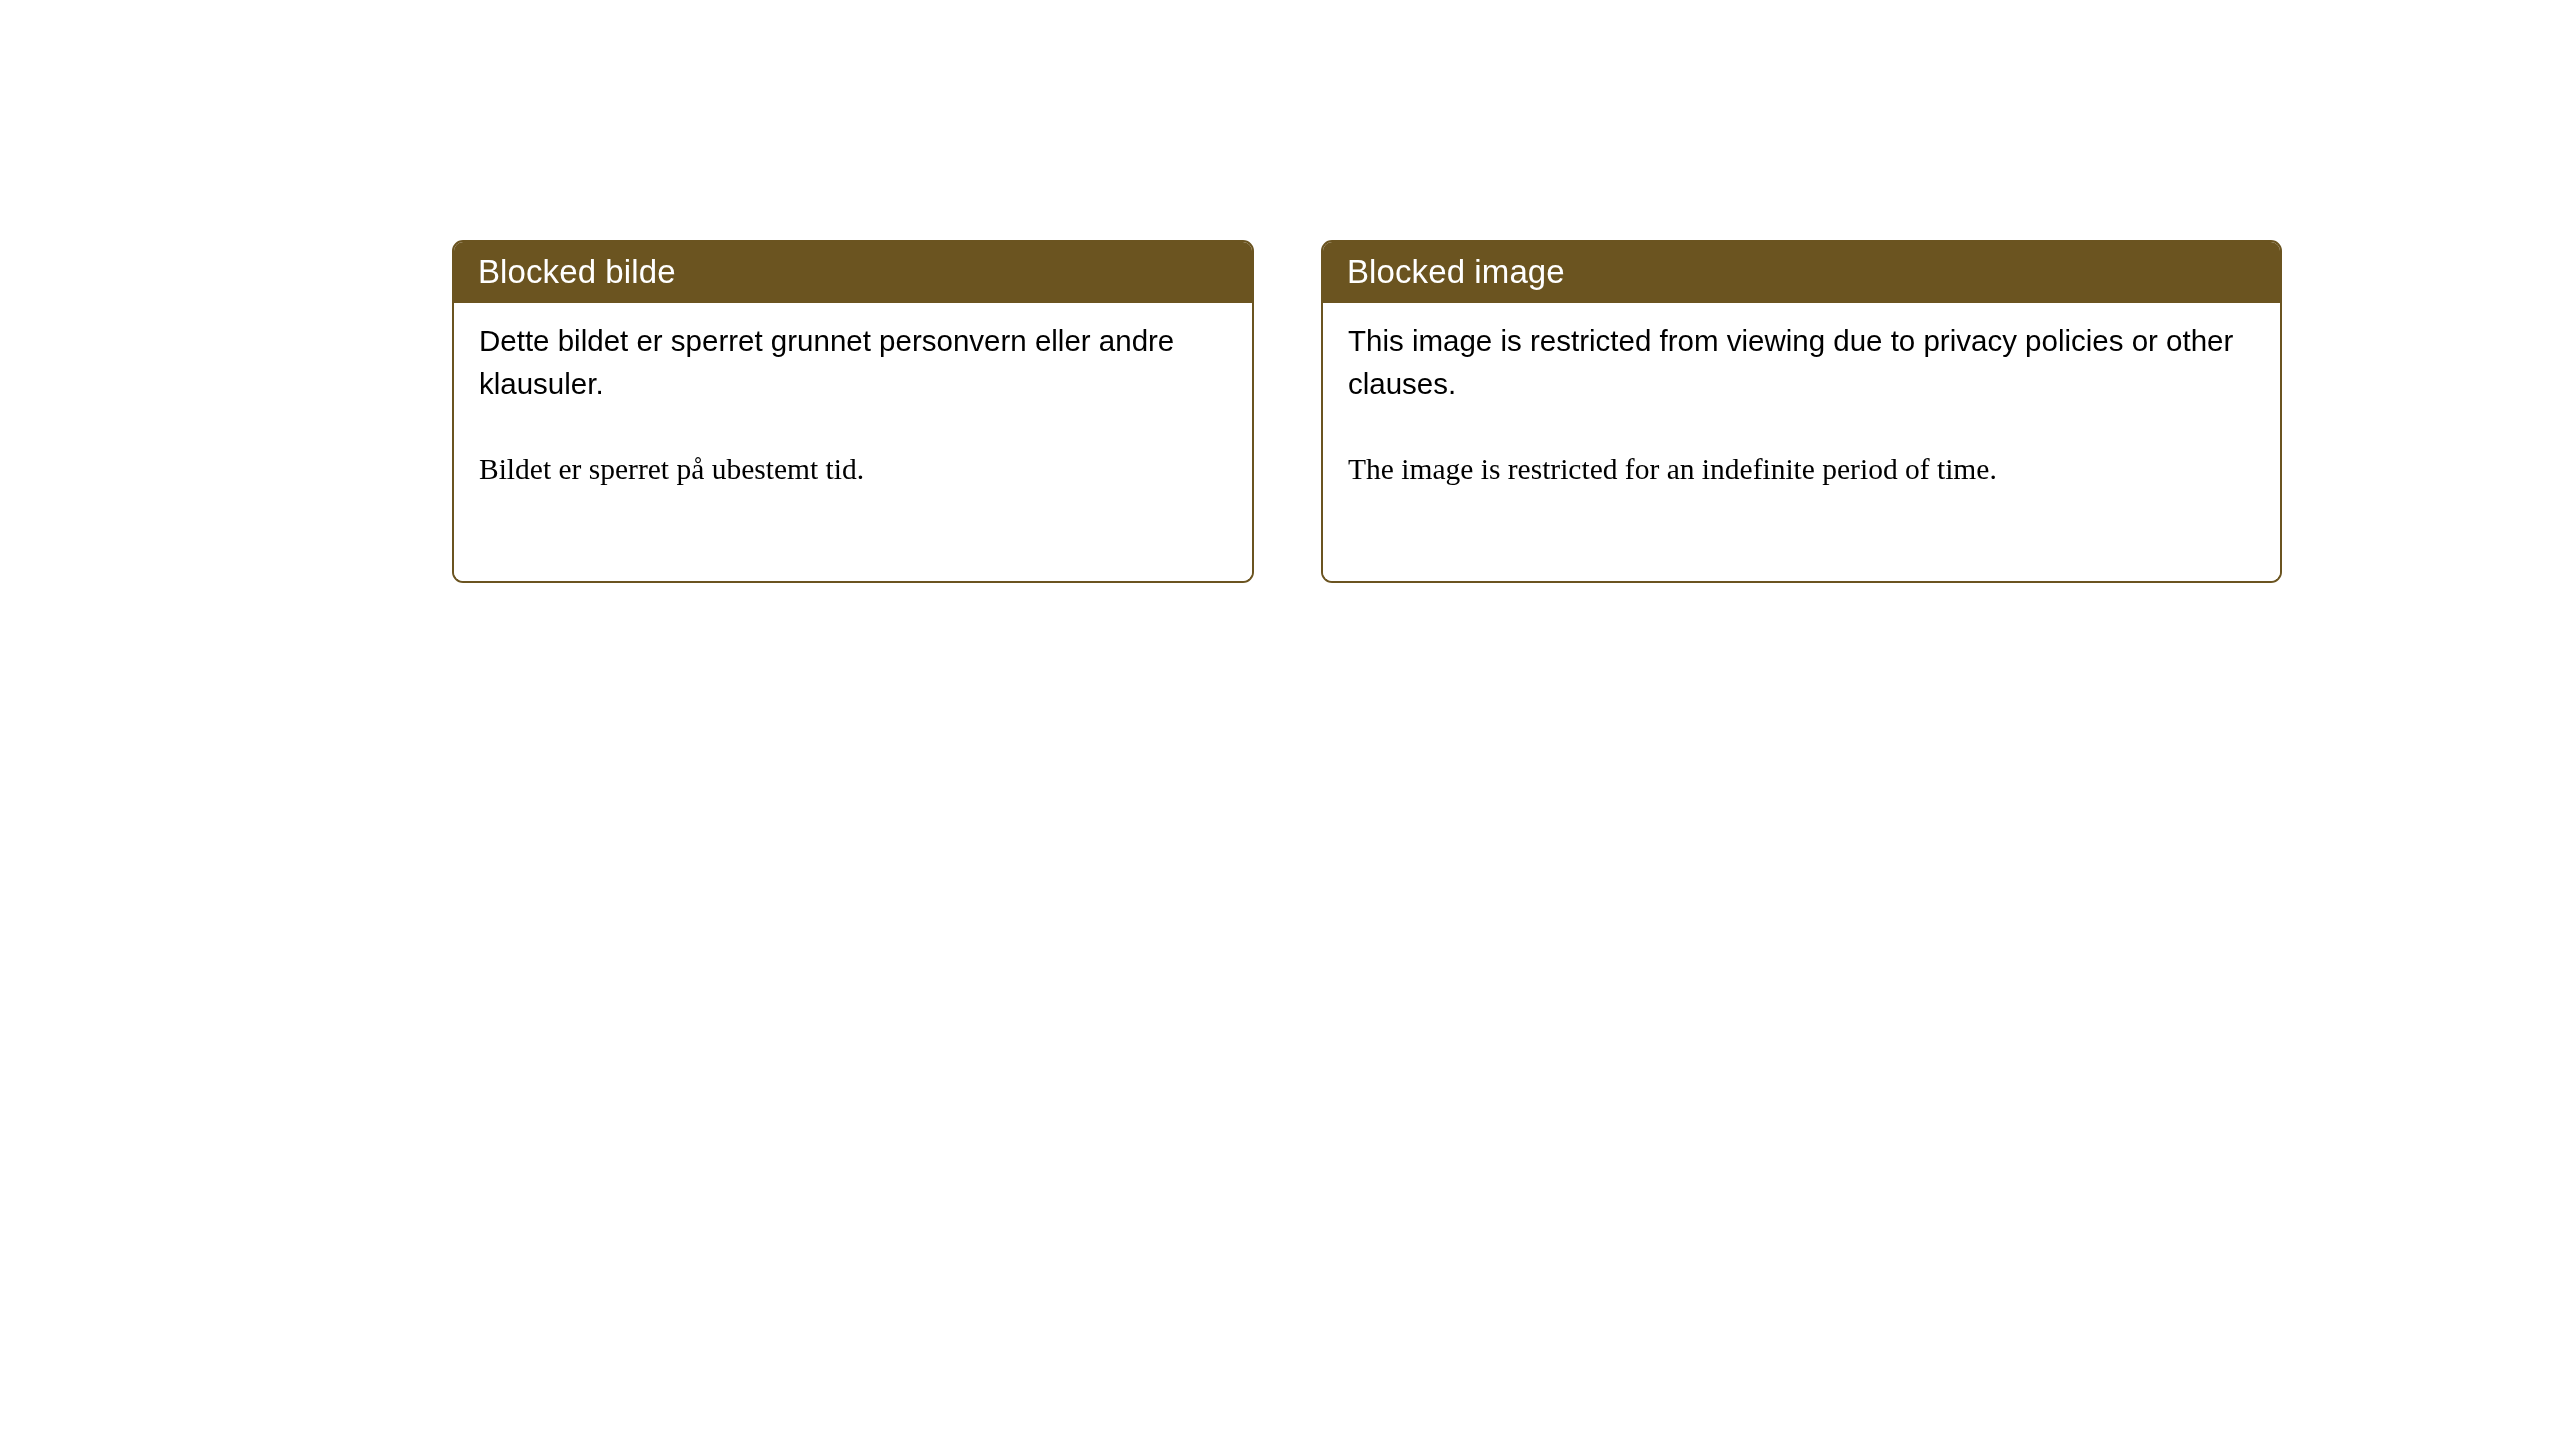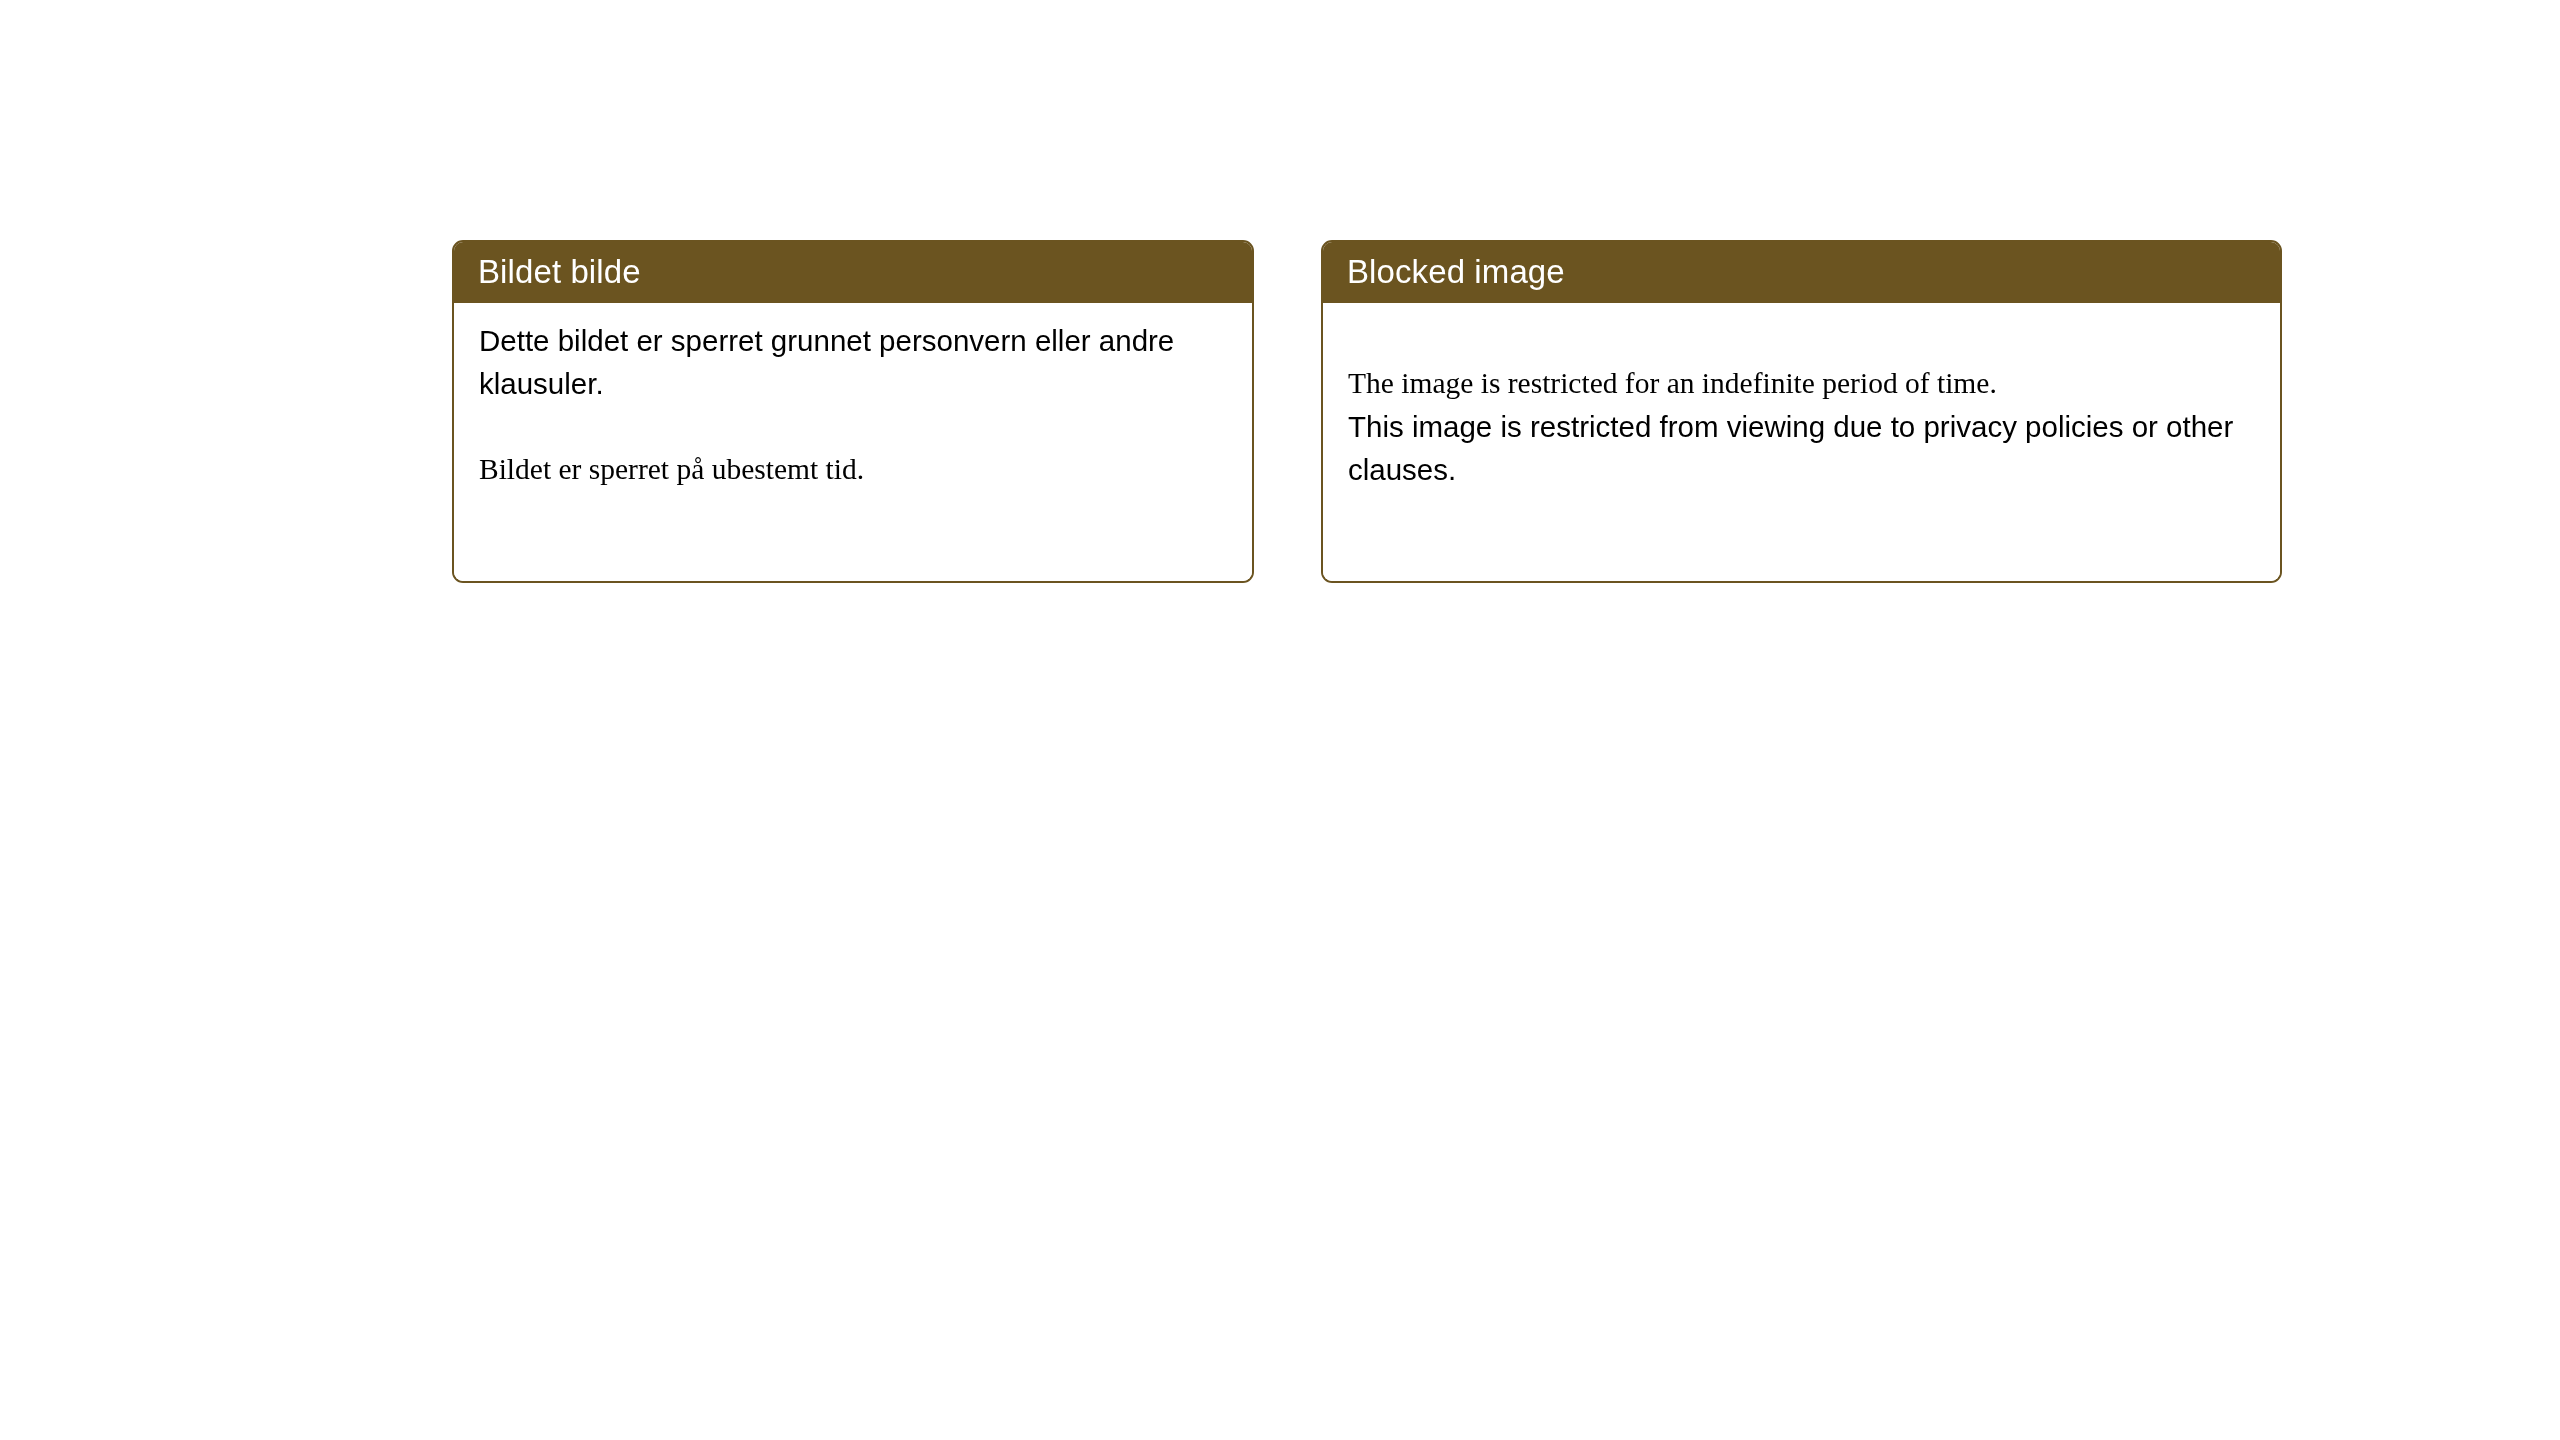--- a/index.html
+++ b/index.html
@@ -87,31 +87,31 @@
     font-family: Liberation Serif, serif;
   }
 </style>
 </head>
 <body>
 
 <div id="cards-area">
 
   <section class="notice-card card-no">
     <div class="card-header">
-      <span class="card-title">Bildet bilde</span>
+      <span class="card-title">Blocked bilde</span>
     </div>
     <div class="card-body">
       <p class="card-paragraph first">Dette bildet er sperret grunnet personvern eller andre klausuler.</p>
       <p class="card-paragraph second">Bildet er sperret på ubestemt tid.</p>
     </div>
   </section>
 
   <section class="notice-card card-en">
     <div class="card-header">
       <span class="card-title">Blocked image</span>
     </div>
     <div class="card-body">
+      <p class="card-paragraph first">This image is restricted from viewing due to privacy policies or other clauses.</p>
       <p class="card-paragraph second">The image is restricted for an indefinite period of time.</p>
-      <p class="card-paragraph first">This image is restricted from viewing due to privacy policies or other clauses.</p>
     </div>
   </section>
 
 </div>
 
 </body></html>

